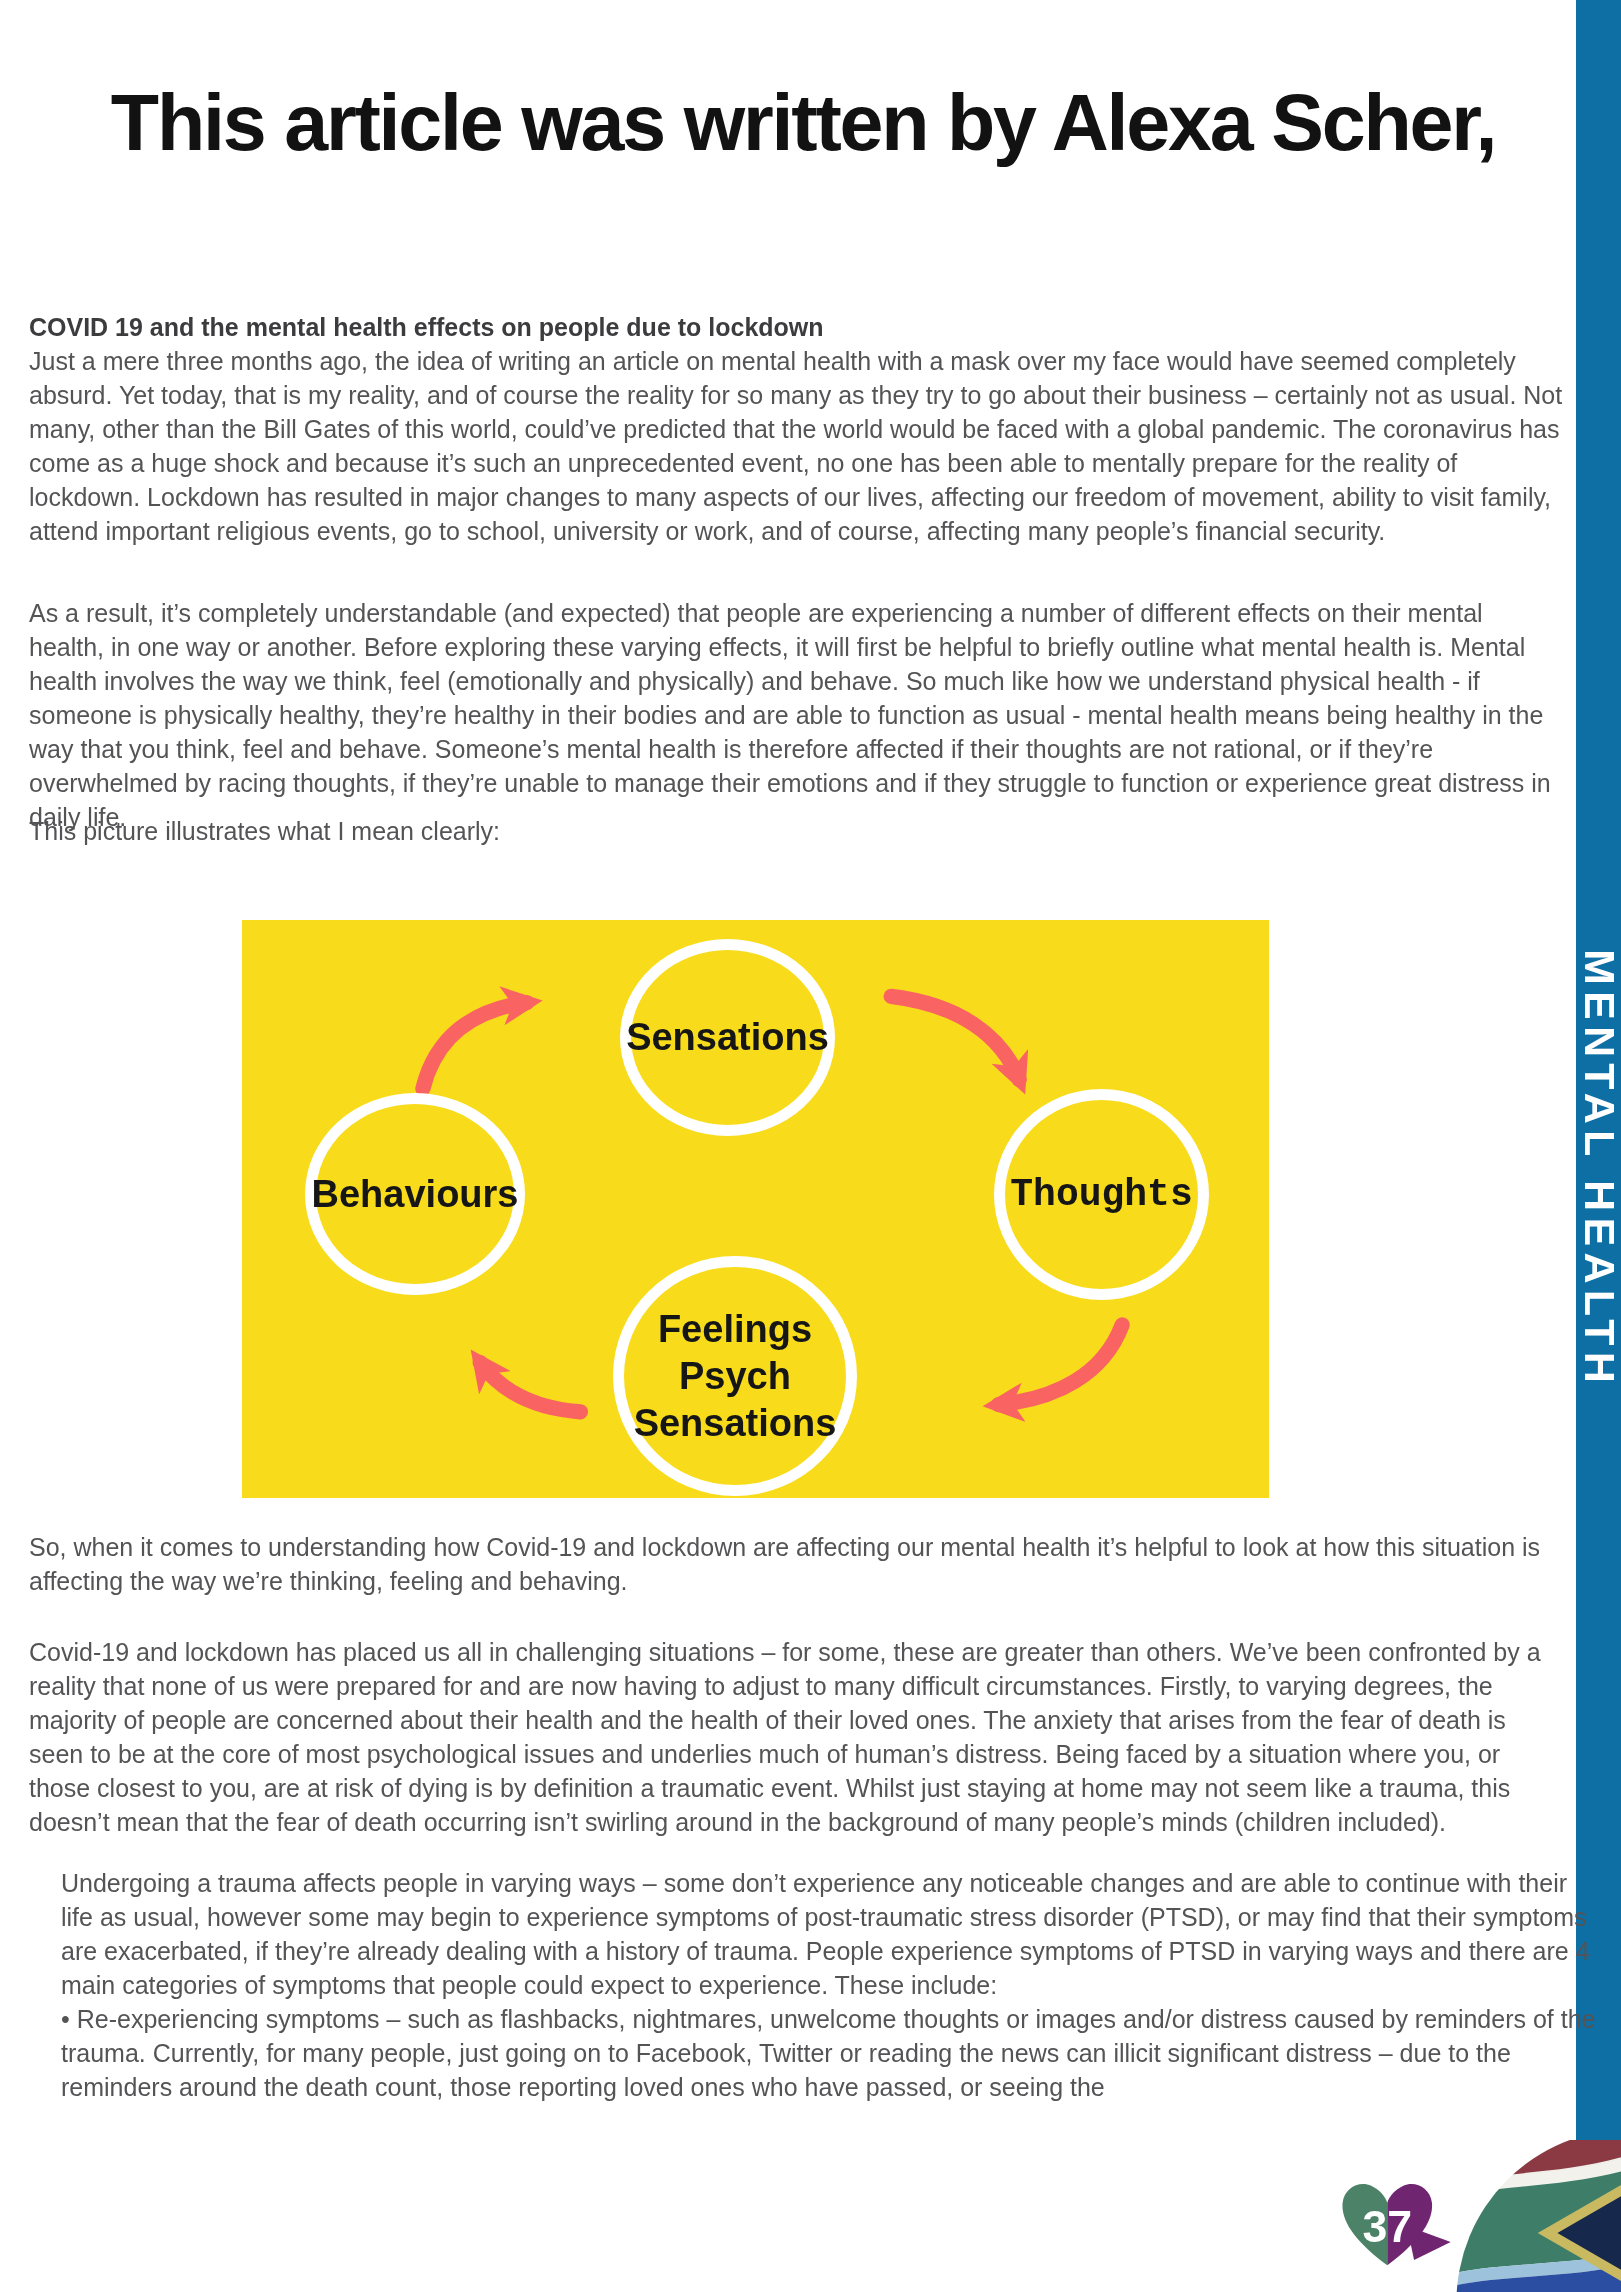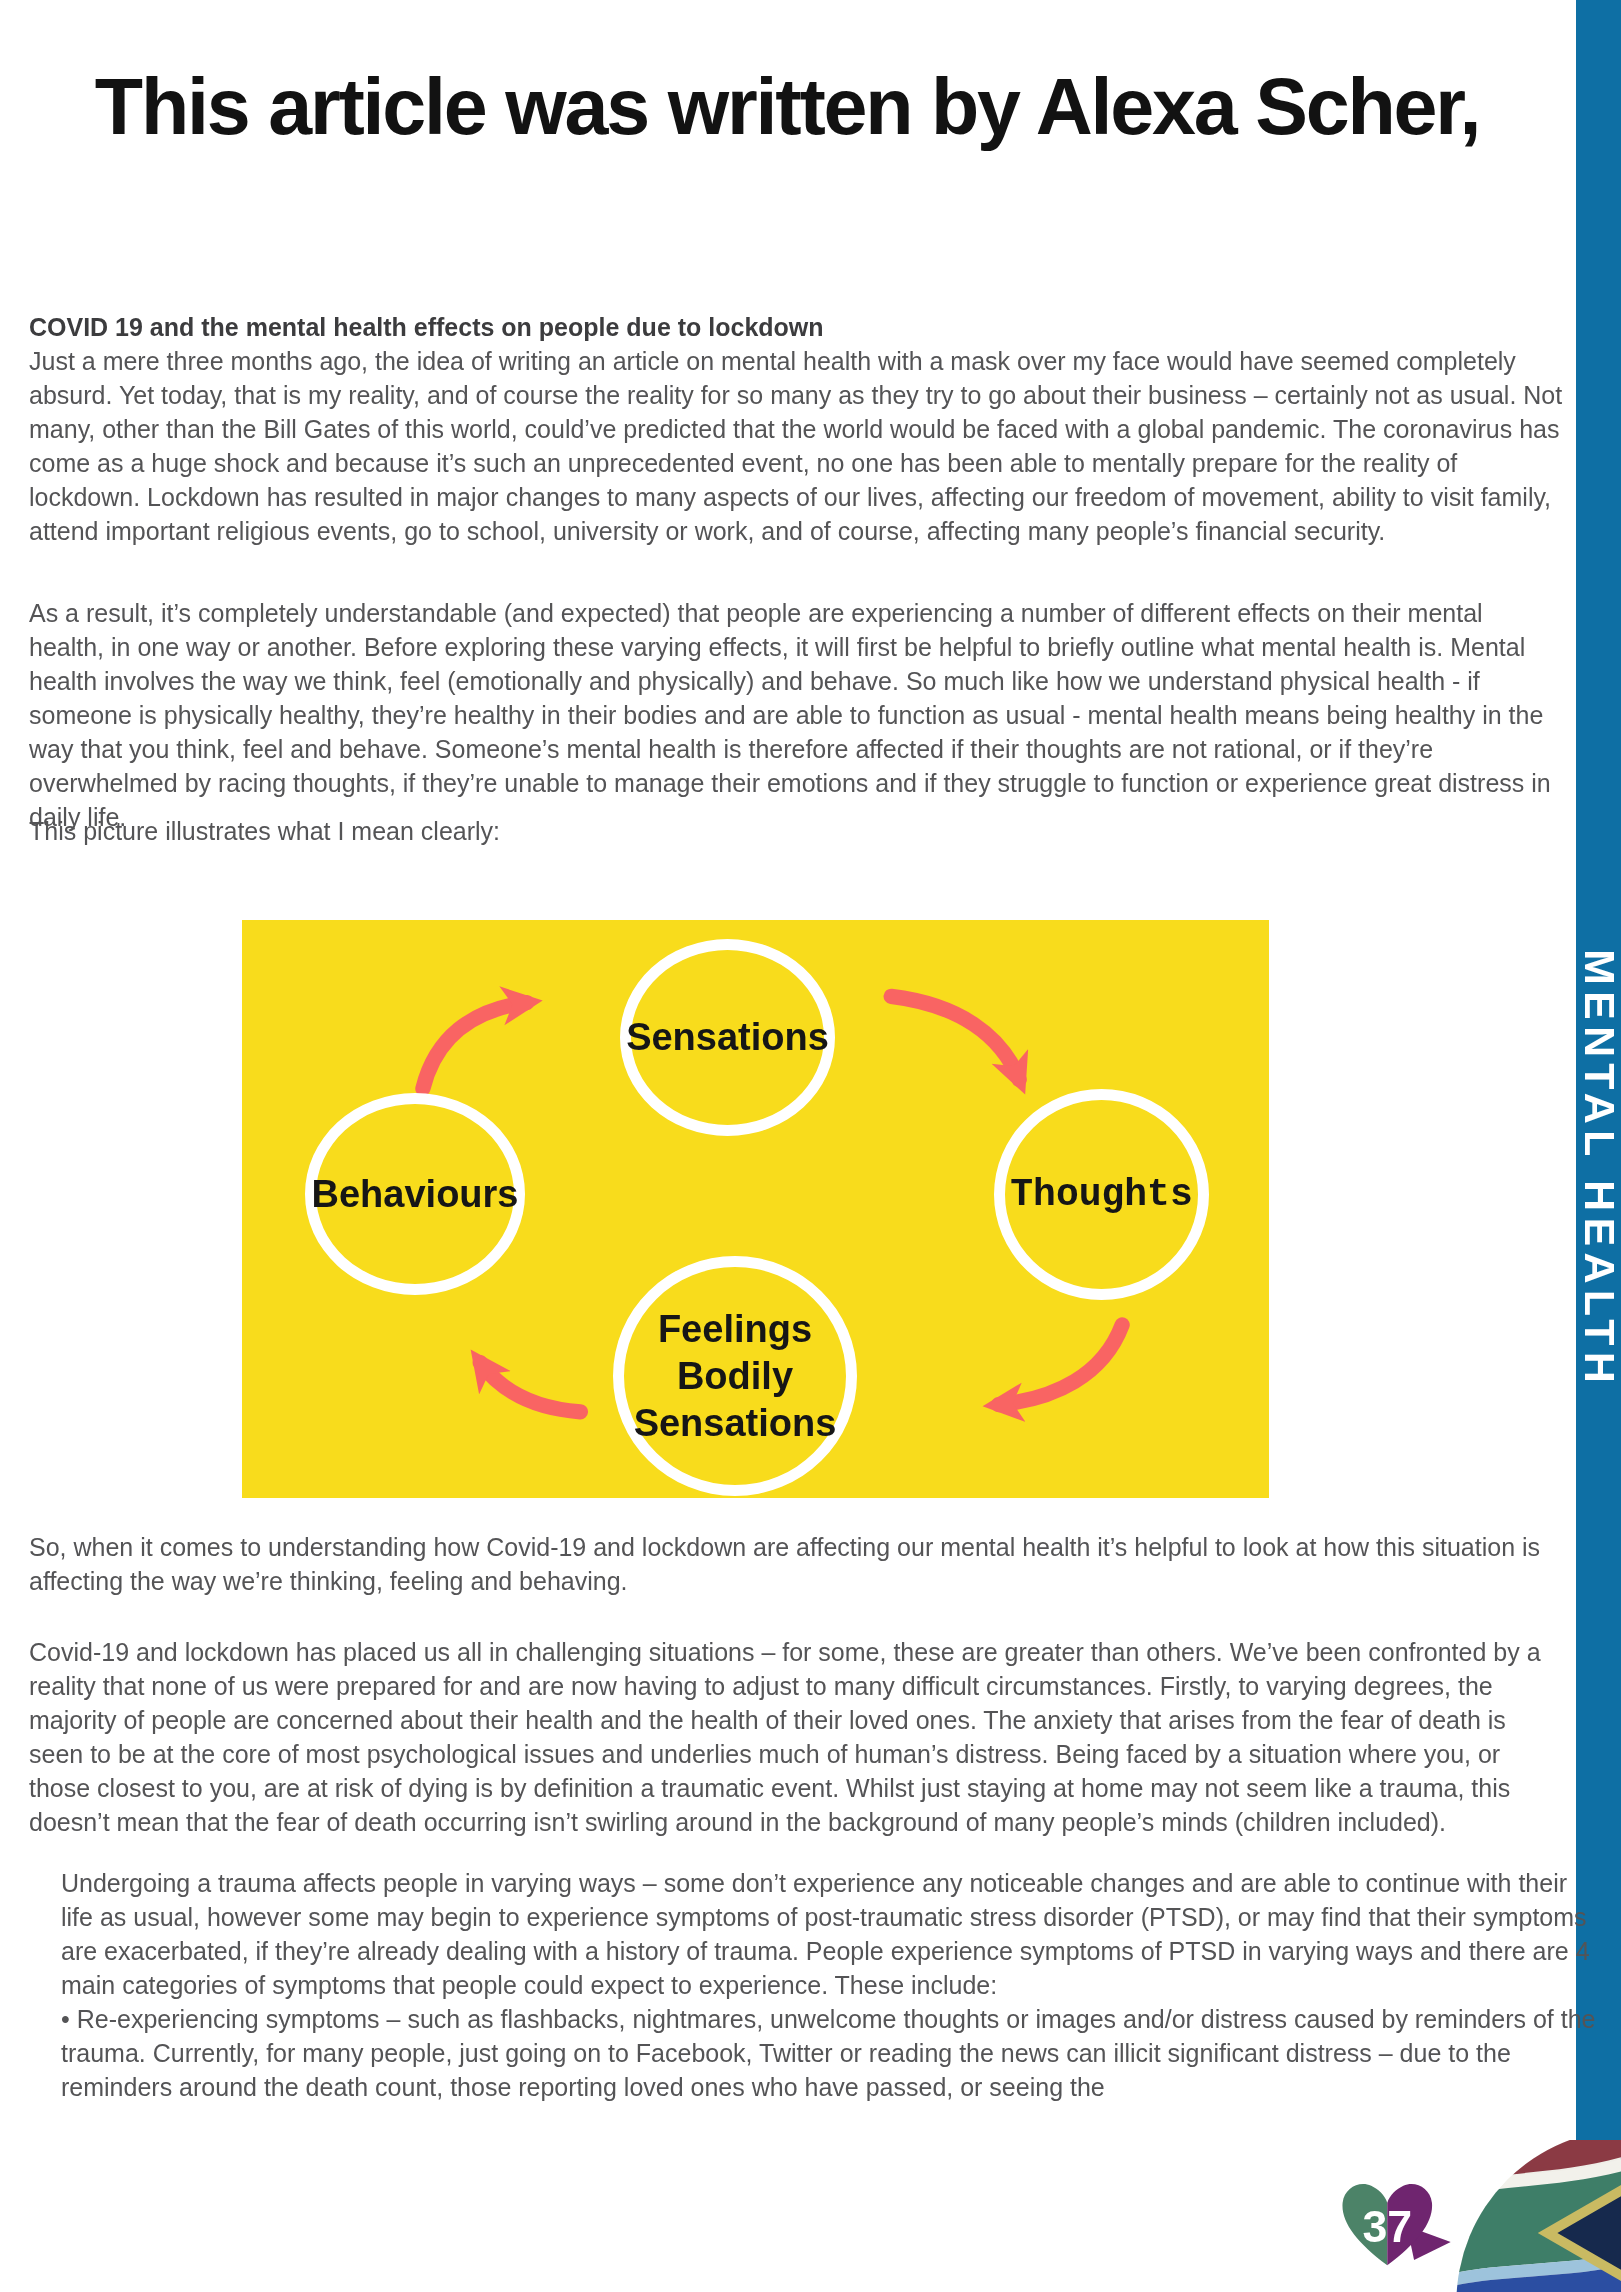--- a/index.html
+++ b/index.html
@@ -54,21 +54,21 @@
   
   .badge{left:1331px;top:2174px;width:134px;height:103px;}
   .flag{left:1442px;top:2140px;width:179px;height:152px;}
 </style>
 </head>
 <body>
 
 <div class="abs sidebar"></div>
 <div class="abs sidebar-label">MENTAL HEALTH</div>
 
-<h1 class="abs title" style="margin:0">
+<h1 class="abs title" style="margin:16px">
   <span>This article was written by Alexa Scher,</span>
 </h1>
 
 <div class="abs copy subhead">COVID 19 and the mental health effects on people due to lockdown</div>
 <div class="abs copy p1">Just a mere three months ago, the idea of writing an article on mental health with a mask over my face would have seemed completely absurd. Yet today, that is my reality, and of course the reality for so many as they try to go about their business – certainly not as usual. Not many, other than the Bill Gates of this world, could’ve predicted that the world would be faced with a global pandemic. The coronavirus has come as a huge shock and because it’s such an unprecedented event, no one has been able to mentally prepare for the reality of lockdown. Lockdown has resulted in major changes to many aspects of our lives, affecting our freedom of movement, ability to visit family, attend important religious events, go to school, university or work, and of course, affecting many people’s financial security.</div>
 <div class="abs copy p2">As a result, it’s completely understandable (and expected) that people are experiencing a number of different effects on their mental health, in one way or another. Before exploring these varying effects, it will first be helpful to briefly outline what mental health is. Mental health involves the way we think, feel (emotionally and physically) and behave. So much like how we understand physical health - if someone is physically healthy, they’re healthy in their bodies and are able to function as usual - mental health means being healthy in the way that you think, feel and behave. Someone’s mental health is therefore affected if their thoughts are not rational, or if they’re overwhelmed by racing thoughts, if they’re unable to manage their emotions and if they struggle to function or experience great distress in daily life.</div>
 <div class="abs copy intro">This picture illustrates what I mean clearly:</div>
 
 <div class="abs diagram">
   <svg class="arrows" viewBox="0 0 1147 645">
@@ -89,21 +89,21 @@
   </div>
   <div class="node node-thoughts">
     <span>Thoughts</span>
   </div>
   <div class="node node-behaviours">
     <span>Behaviours</span>
   </div>
   <div class="node node-feelings">
     <span>
       <span style="display:block">Feelings</span>
-      <span style="display:block">Bodily</span>
+      <span style="display:block">Psych</span>
       <span style="display:block">Sensations</span>
     </span>
   </div>
 </div>
 
 <div class="abs copy p3">So, when it comes to understanding how Covid-19 and lockdown are affecting our mental health it’s helpful to look at how this situation is affecting the way we’re thinking, feeling and behaving.</div>
 <div class="abs copy p4">Covid-19 and lockdown has placed us all in challenging situations – for some, these are greater than others. We’ve been confronted by a reality that none of us were prepared for and are now having to adjust to many difficult circumstances. Firstly, to varying degrees, the majority of people are concerned about their health and the health of their loved ones. The anxiety that arises from the fear of death is seen to be at the core of most psychological issues and underlies much of human’s distress. Being faced by a situation where you, or those closest to you, are at risk of dying is by definition a traumatic event. Whilst just staying at home may not seem like a trauma, this doesn’t mean that the fear of death occurring isn’t swirling around in the background of many people’s minds (children included).</div>
 <div class="abs copy p5">
   <p>Undergoing a trauma affects people in varying ways – some don’t experience any noticeable changes and are able to continue with their life as usual, however some may begin to experience symptoms of post-traumatic stress disorder (PTSD), or may find that their symptoms are exacerbated, if they’re already dealing with a history of trauma. People experience symptoms of PTSD in varying ways and there are 4 main categories of symptoms that people could expect to experience. These include:</p>
   <p>• Re-experiencing symptoms – such as flashbacks, nightmares, unwelcome thoughts or images and/or distress caused by reminders of the trauma. Currently, for many people, just going on to Facebook, Twitter or reading the news can illicit significant distress – due to the reminders around the death count, those reporting loved ones who have passed, or seeing the</p>

